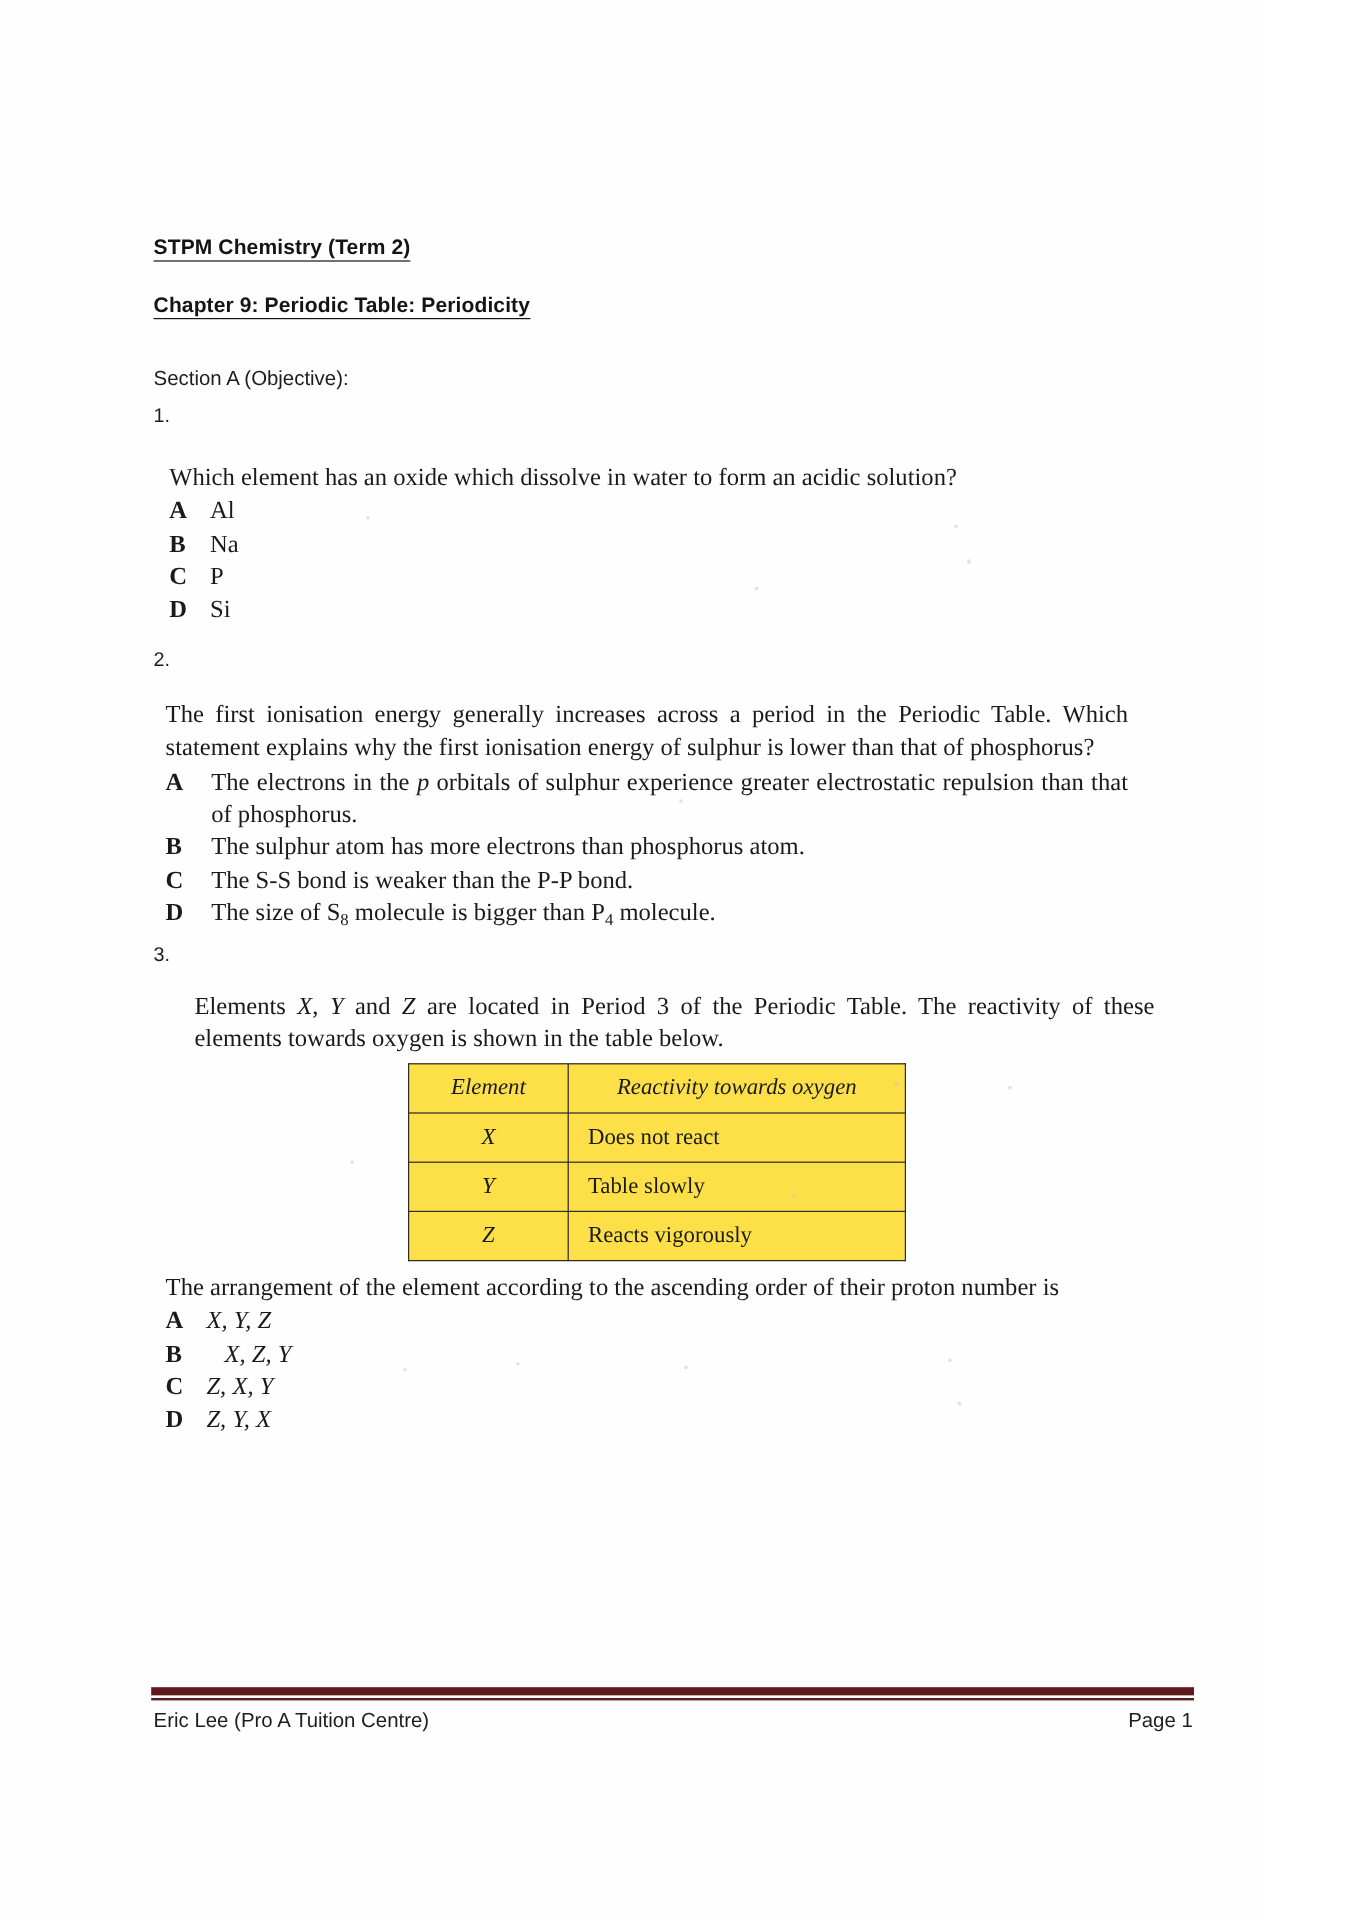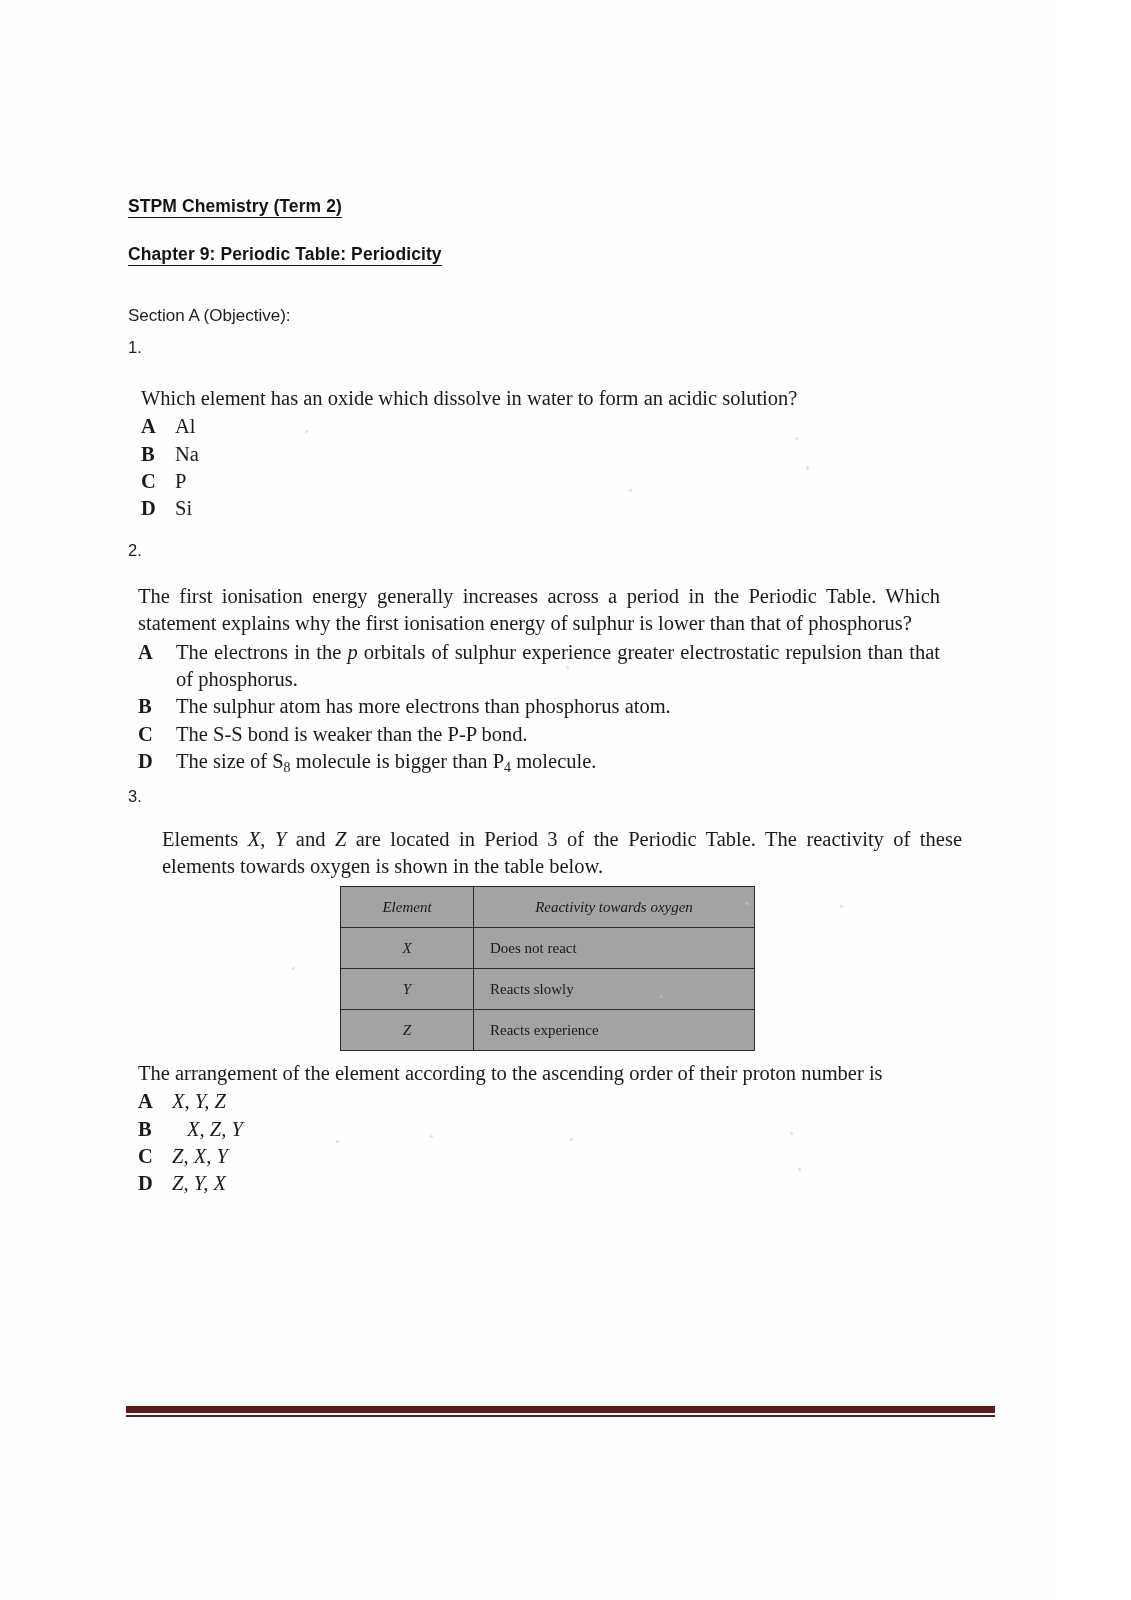--- a/index.html
+++ b/index.html
@@ -88,22 +88,22 @@
   .opt-txt.just { text-align: justify; }
   i.it { font-style: italic; }
   sub { font-size: 0.68em; vertical-align: -0.28em; }
   
   .rtable {
     position: absolute;
     left: 340px;
     top: 886px;
     border-collapse: collapse;
     font-family: "Liberation Serif", "DejaVu Serif", serif;
-    font-size: 15px;
-    background: #a3a3a3;
+    font-size: 19px;
+    background: #fde047;
   }
   .rtable td, .rtable th {
     border: 1.3px solid #2a2a2a;
     padding: 9px 12px;
     font-weight: normal;
     height: 22px;
   }
   .rtable .c-el {
     width: 108px;
     text-align: center;
@@ -220,25 +220,25 @@
         <th class="c-re">Reactivity towards oxygen</th>
       </tr>
     </thead>
     <tbody>
       <tr>
         <td class="c-el">X</td>
         <td class="c-re">Does not react</td>
       </tr>
       <tr>
         <td class="c-el">Y</td>
-        <td class="c-re">Reacts slowly</td>
+        <td class="c-re">Table slowly</td>
       </tr>
       <tr>
         <td class="c-el">Z</td>
-        <td class="c-re">Reacts experience</td>
+        <td class="c-re">Reacts vigorously</td>
       </tr>
     </tbody>
   </table>
 
   <div class="qbody" style="left:138px; top:1060px; width:810px;">
     <p class="stem">The arrangement of the element according to the ascending order of their proton number is</p>
     <ul class="opts">
       <li class="opt">
         <span class="opt-let">A</span>
         <span class="opt-txt it" style="font-style:italic;">X, Y, Z</span>
@@ -255,20 +255,24 @@
         <span class="opt-let">D</span>
         <span class="opt-txt" style="font-style:italic;">Z, Y, X</span>
       </li>
     </ul>
   </div>
 
   <div class="footer-rule">
     <div class="rule-thick"></div>
     <div class="rule-gap"></div>
     <div class="rule-thin"></div>
+  </div>
+  <div class="footer-text">
+    <span>Eric Lee (Pro A Tuition Centre)</span>
+    <span>Page 1</span>
   </div>
 
   <span class="speck" style="left:305px; top:430px; width:3px; height:3px;"></span>
   <span class="speck" style="left:795px; top:437px; width:3px; height:3px;"></span>
   <span class="speck" style="left:806px; top:466px; width:3px; height:4px;"></span>
   <span class="speck" style="left:629px; top:489px; width:3px; height:3px;"></span>
   <span class="speck" style="left:566px; top:666px; width:3px; height:3px;"></span>
   <span class="speck" style="left:360px; top:756px; width:3px; height:3px;"></span>
   <span class="speck" style="left:292px; top:967px; width:3px; height:3px;"></span>
   <span class="speck" style="left:745px; top:902px; width:4px; height:3px;"></span>

